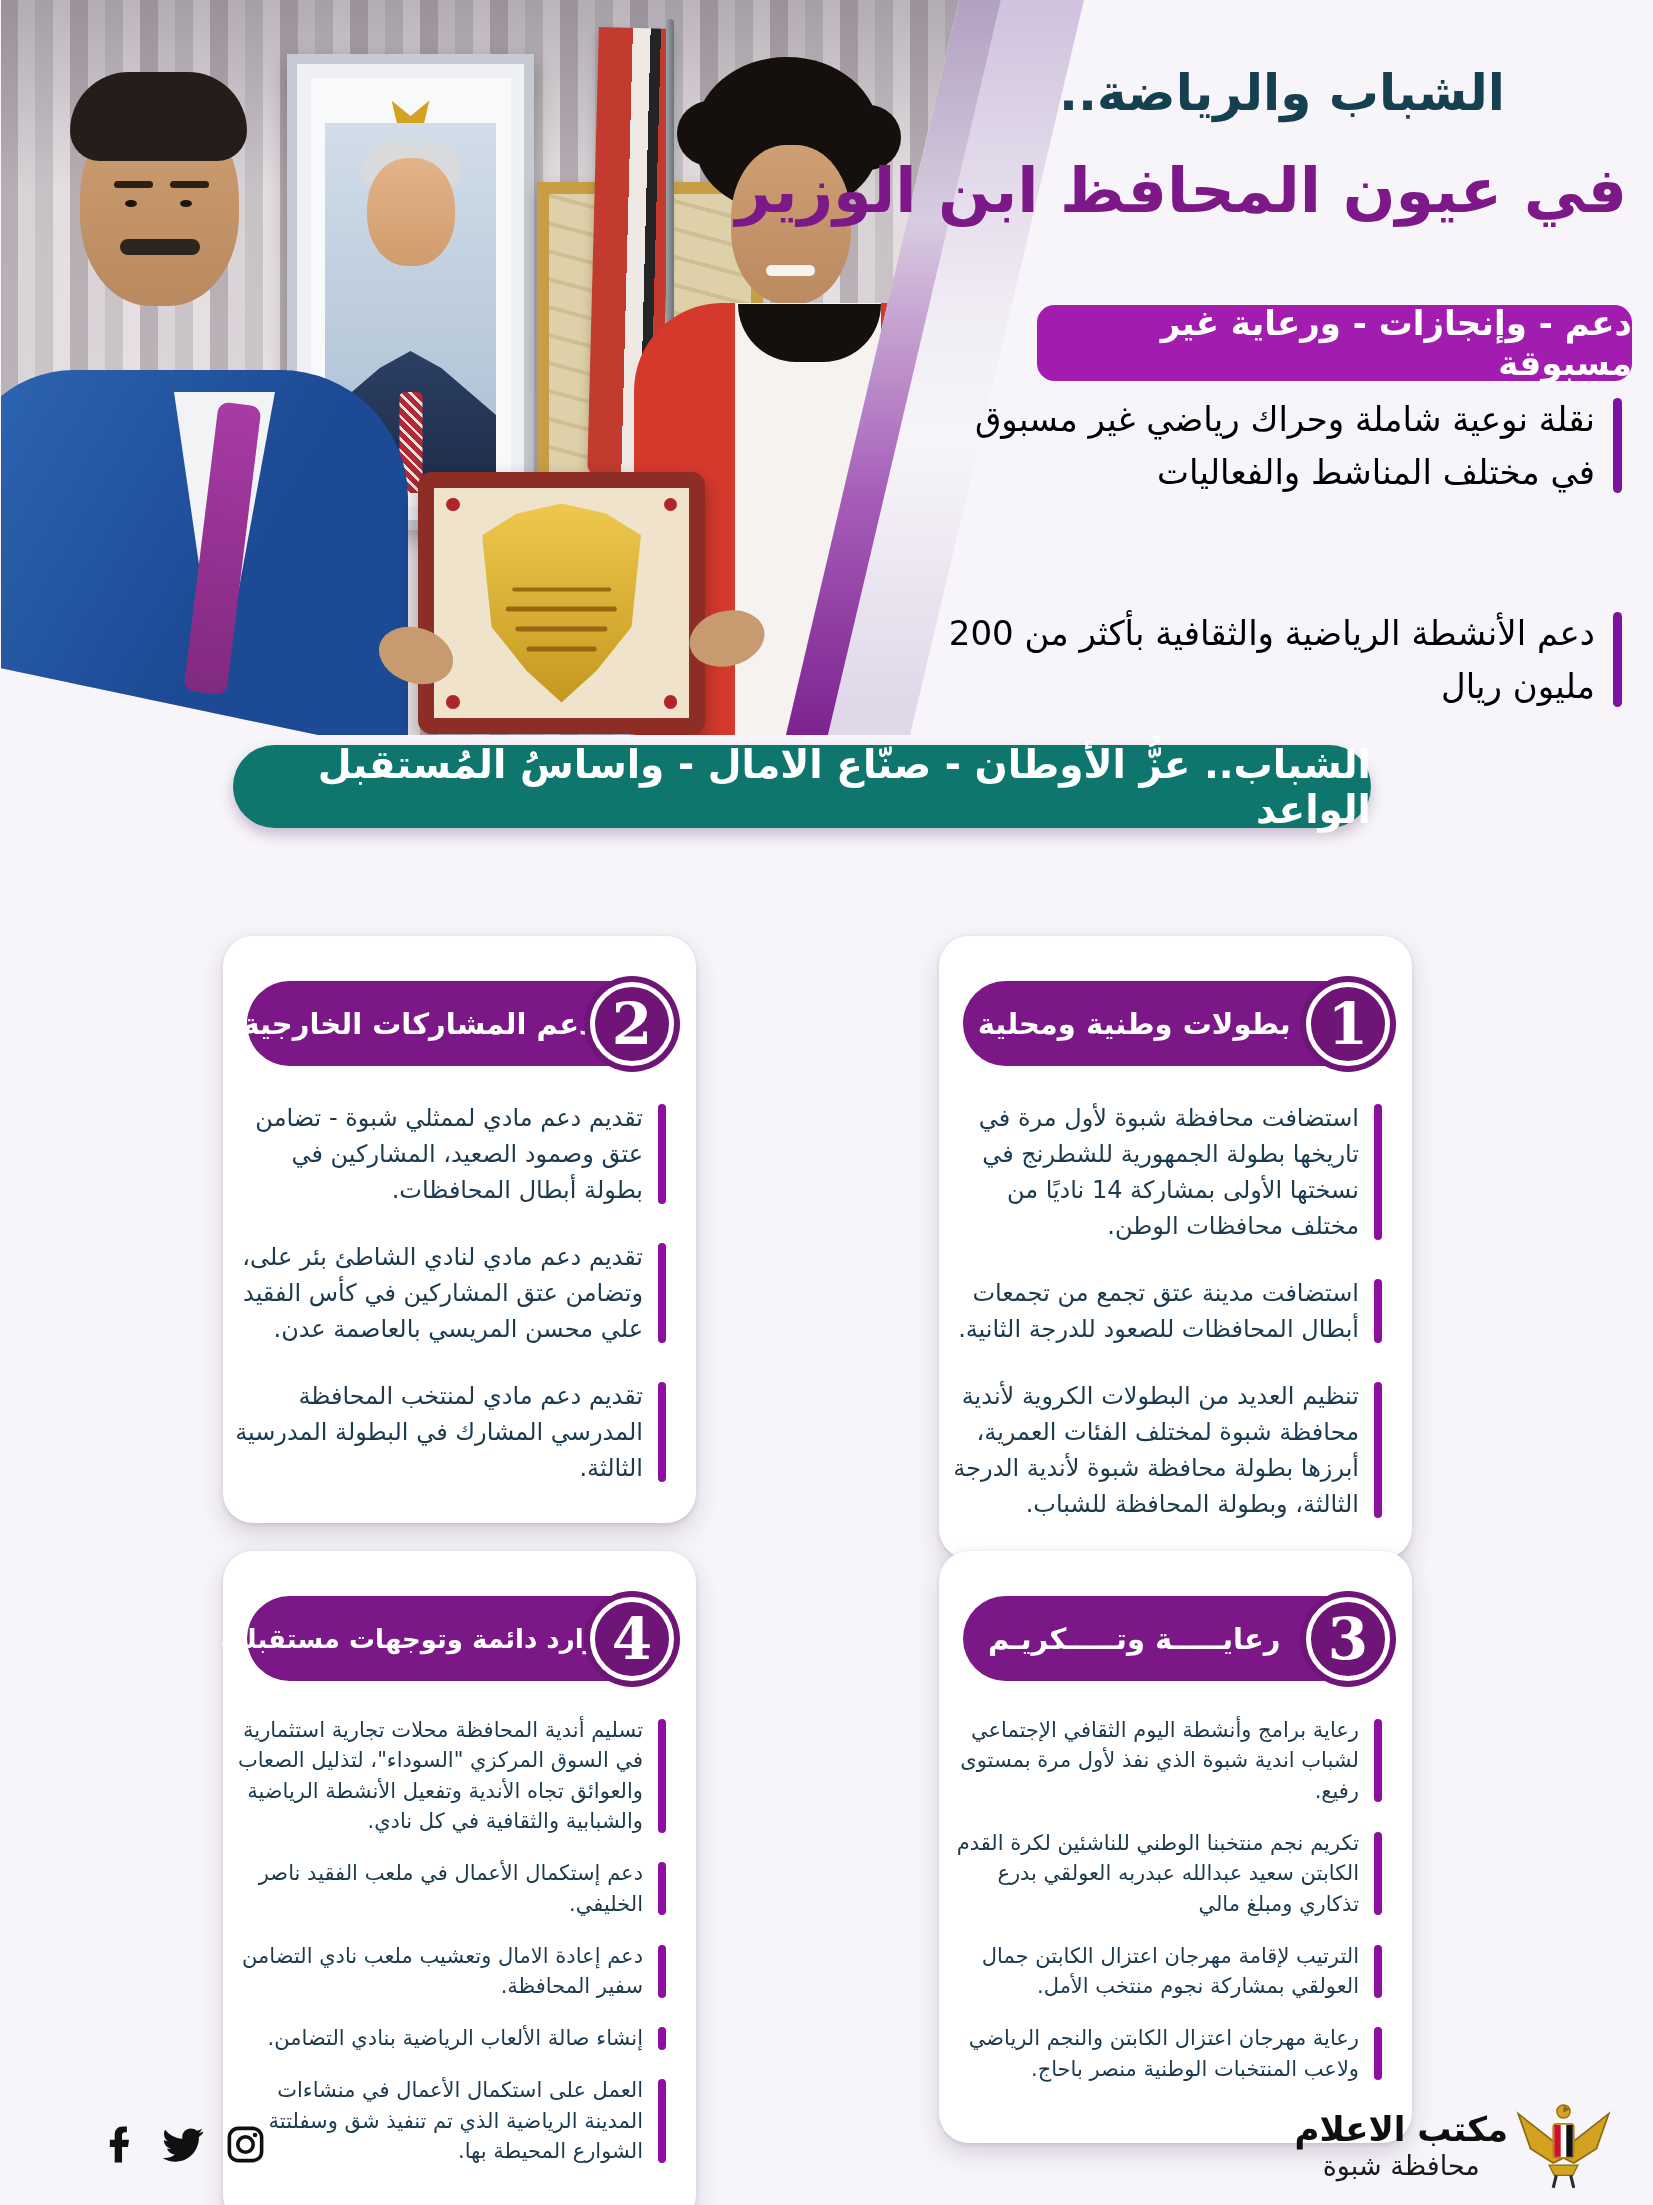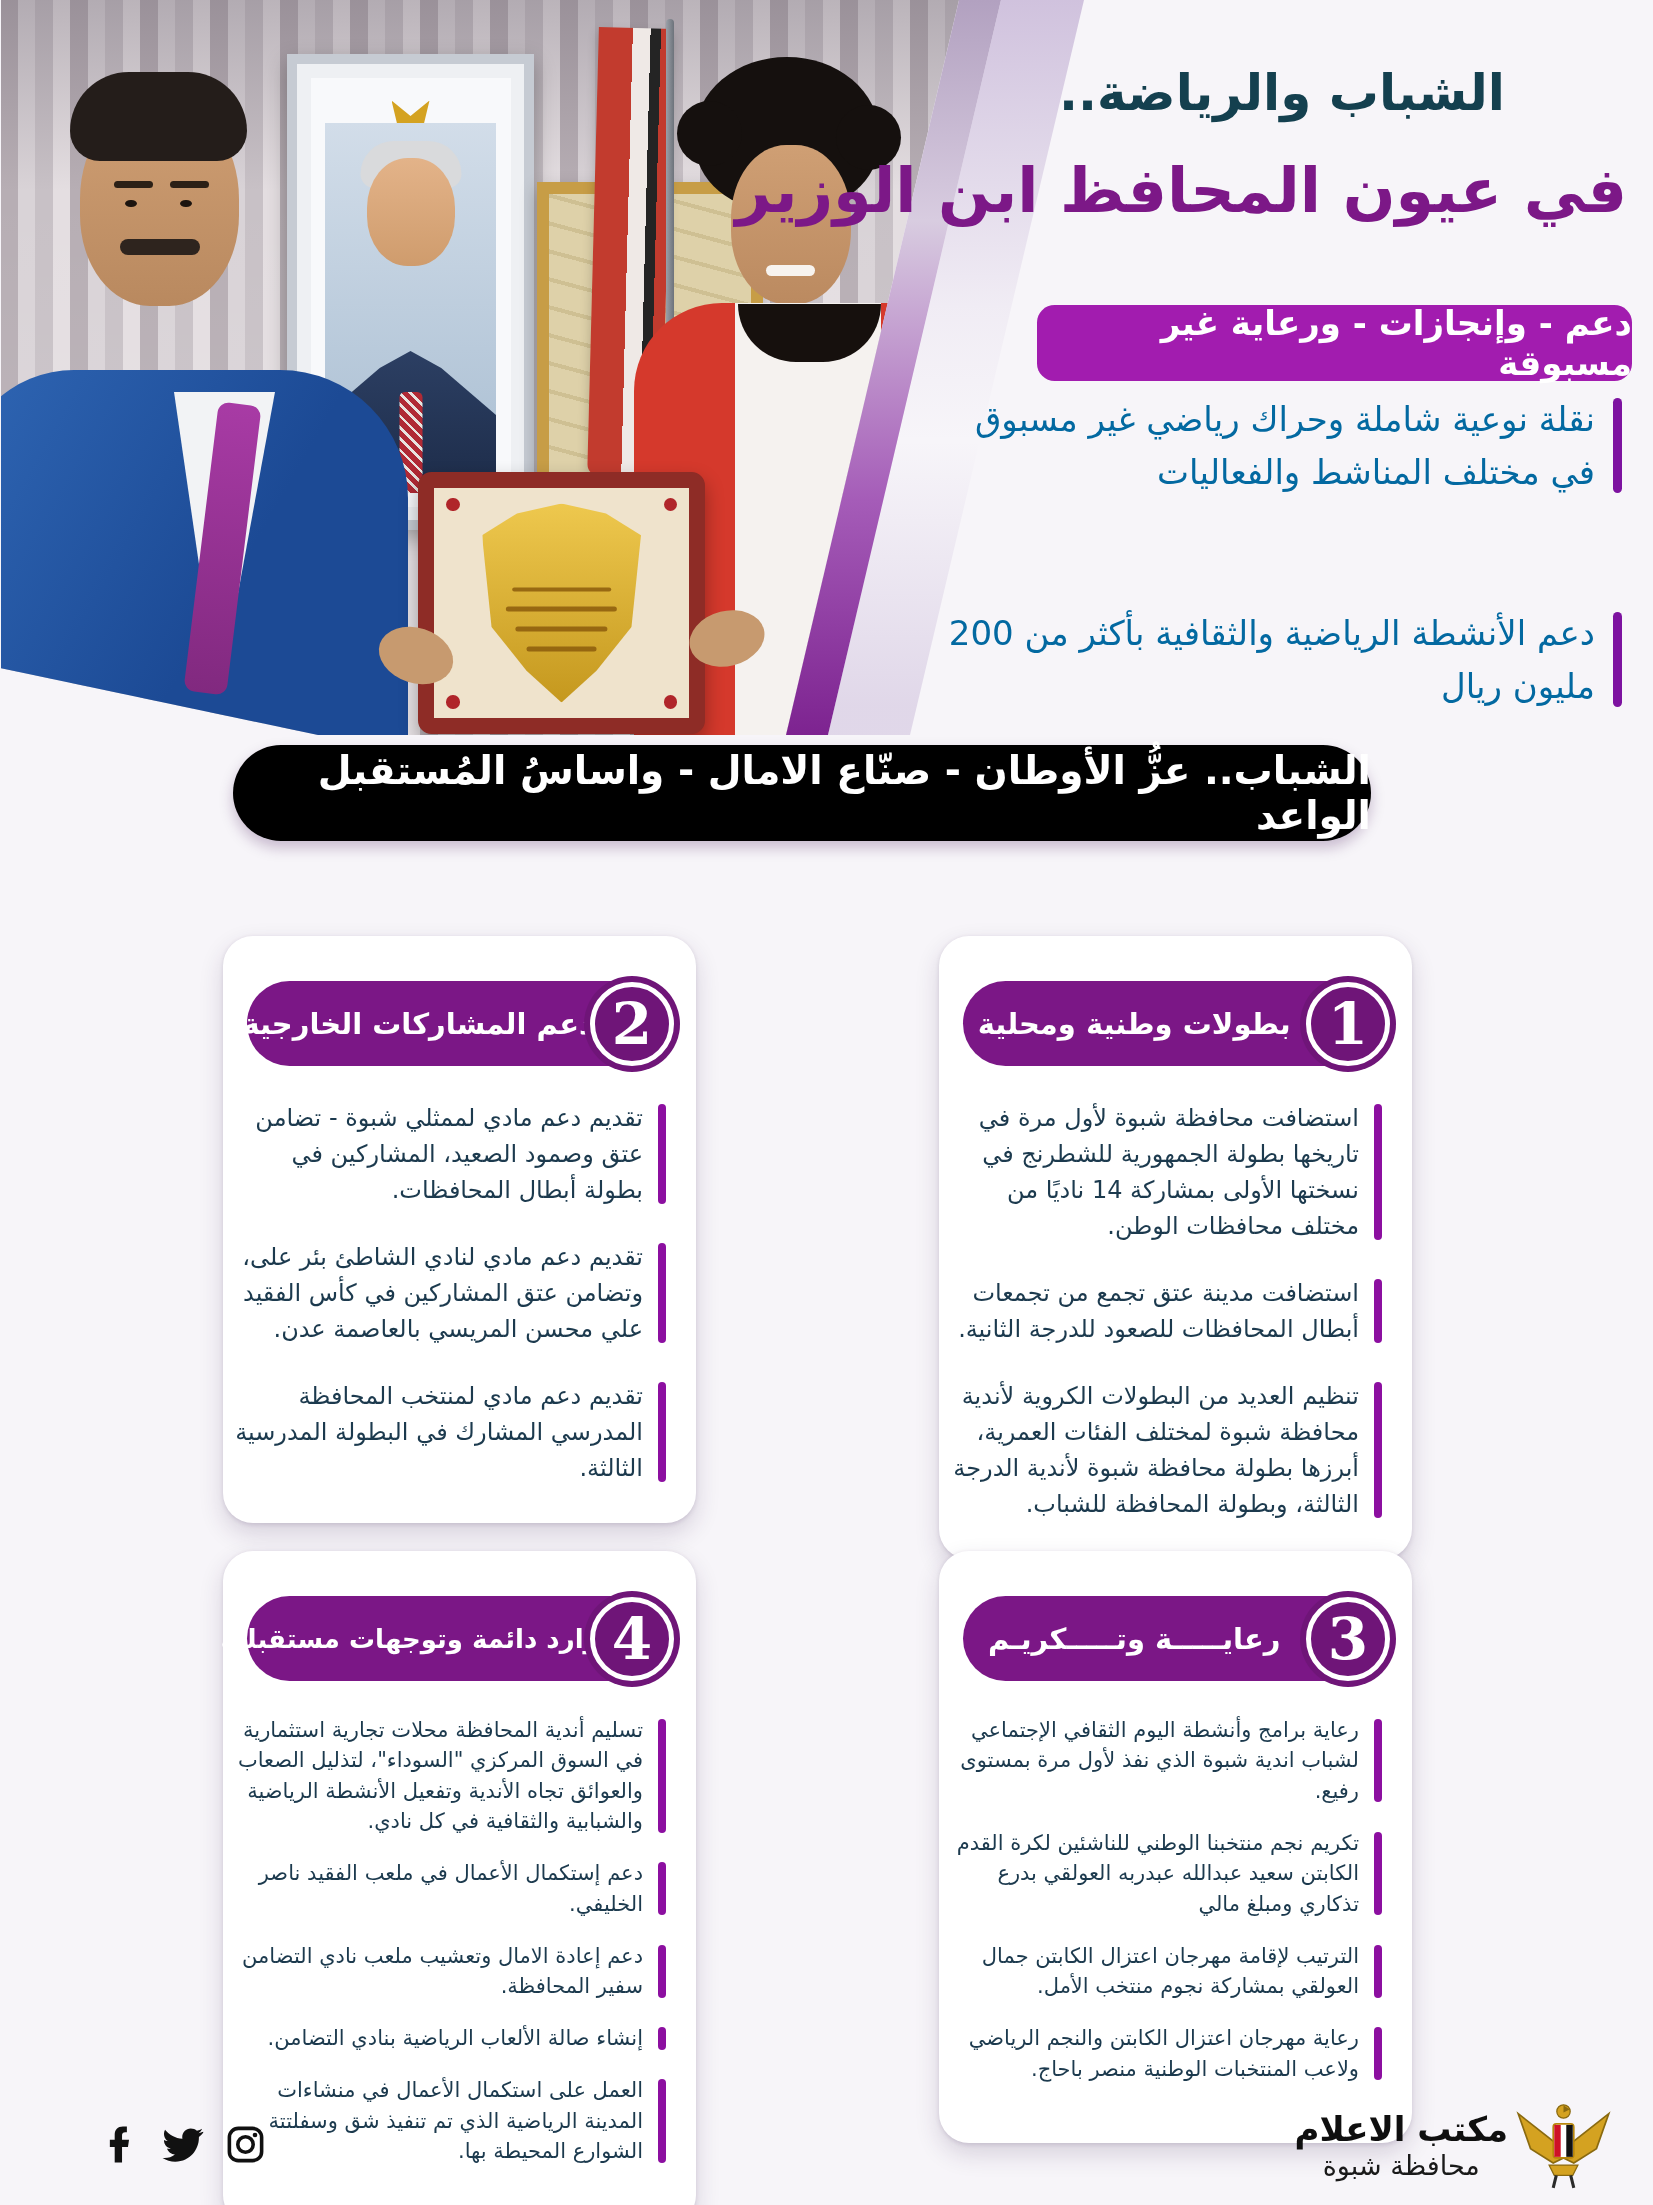--- a/index.html
+++ b/index.html
@@ -88,27 +88,27 @@
   
   .kicker { right:68px; top:64px; width:527px; text-align:left; direction:rtl;
     font-size:50px; font-weight:bold; color:#14404f; }
   .h-title { right:27px; top:154px; width:723px; text-align:center; direction:rtl; white-space:nowrap;
     font-size:62px; font-weight:bold; color:#7c1887; }
   .badge { right:22px; top:305px; width:595px; height:76px; background:#a21caf; border-radius:17.6px;
     color:#fff; display:flex; align-items:center; justify-content:center;
     font-size:34px; font-weight:bold; direction:rtl; }
 
   .hl { right:32px; width:689px; direction:rtl; text-align:right;
-    font-size:34px; line-height:1.55; color:#0369a1; position:absolute; padding-right:27px; }
+    font-size:34px; line-height:1.55; color:#000000; position:absolute; padding-right:27px; }
   .hl::before { content:''; position:absolute; right:0; top:5.4px; bottom:5.4px; width:9.5px;
     background:#7d12a0; border-radius:5.4px; }
   .hl1 { top:393px; } .hl2 { top:607px; }
 
   
-  .banner { left:233px; top:745px; width:1138px; height:96px; background:#000000;
+  .banner { left:233px; top:745px; width:1138px; height:83px; background:#0f766e;
     border-radius:51px; color:#fff; font-size:39px; font-weight:bold;
     display:flex; align-items:center; justify-content:center; direction:rtl;
     box-shadow:0 6.8px 13.5px rgba(60,10,80,.25); }
 
   
   .card { position:absolute; width:473px; background:#fff; border-radius:30px; padding-bottom:37px;
     box-shadow:0 10.8px 24px rgba(52,23,77,.16), 0 1.4px 4px rgba(52,23,77,.12); }
   .c1 { left:939px; top:936px; min-height:517px; }
   .c2 { left:223px;  top:936px; min-height:527px; }
   .c3 { left:939px; top:1551px; min-height:520px; }

